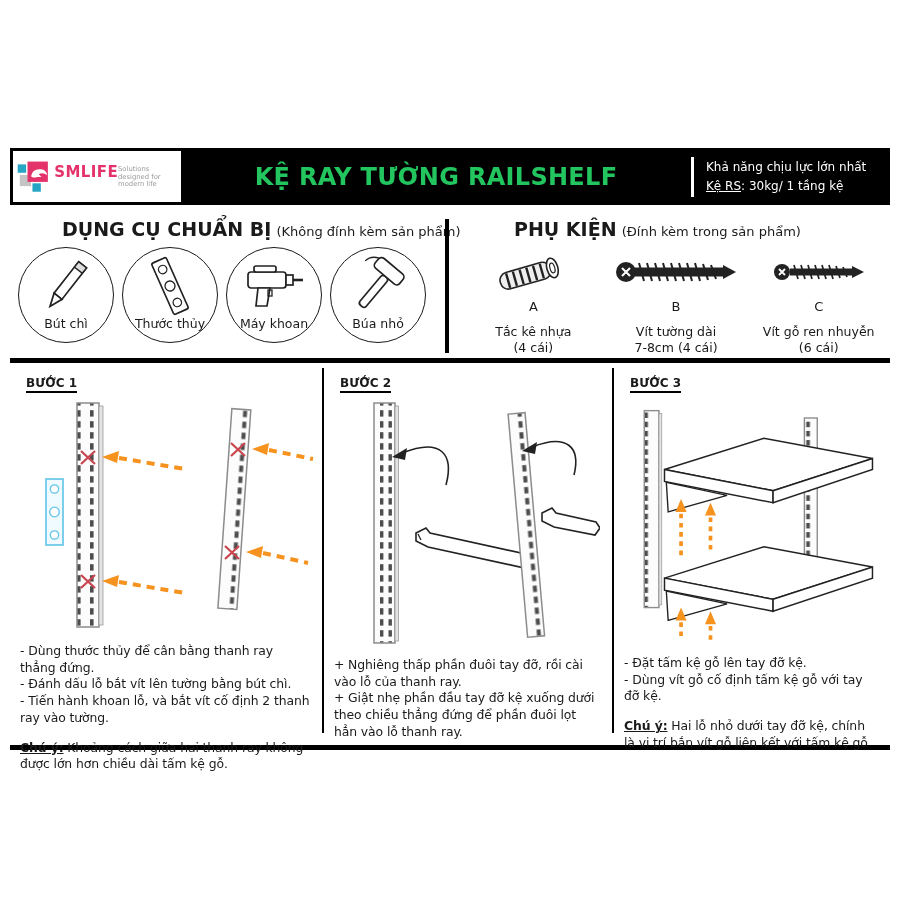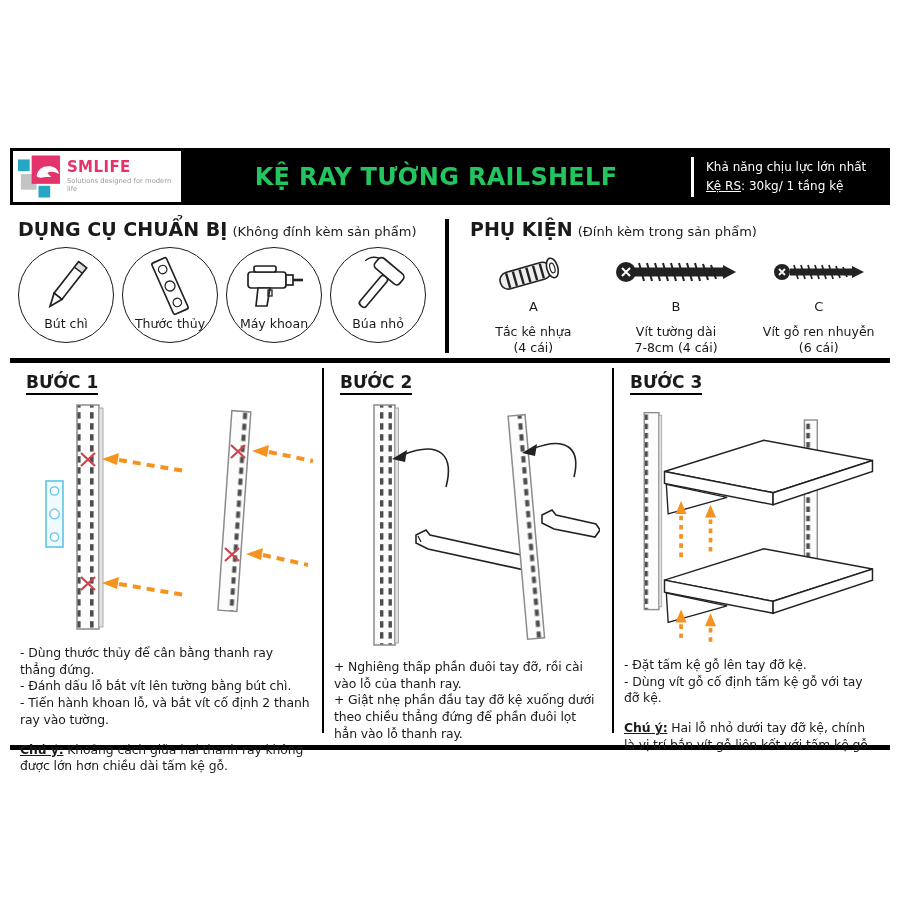--- a/index.html
+++ b/index.html
@@ -4,34 +4,34 @@
 <style>
   html,body { margin:0; padding:0; background:#fff; }
   .page { position:relative; width:900px; height:900px; background:#fff; overflow:hidden;
           font-family:"DejaVu Sans","Liberation Sans",sans-serif; color:#1a1a1a; }
 
   
   .header { position:absolute; left:10px; top:148px; width:880px; height:57px;
             background:#000; display:flex; align-items:center; }
   .logo-box { width:168px; height:51px; background:#fff; margin-left:3px;
               display:flex; align-items:center; gap:5px; padding-left:4px; box-sizing:border-box; flex:none; }
-  .logo-text { display:flex; flex-direction:column; line-height:1.15; }
+  .logo-text { display:flex; line-height:1.15; }
   .brand { color:#E4326B; font-weight:bold; font-size:15px; letter-spacing:.4px; }
   .tagline { color:#9a9a9a; font-size:6.8px; margin-top:2px; }
   .hdr-title { flex:1; text-align:center; color:#22c55e; font-size:24px; font-weight:bold; letter-spacing:.3px; }
   .hdr-divider { width:3px; height:40px; background:#fff; margin-right:12px; flex:none; }
   .capacity { width:170px; color:#fff; font-size:12px; line-height:1.55; padding-right:14px; flex:none; }
   .capacity .u { text-decoration:underline; }
 
   
   .prep-row { position:absolute; left:10px; top:205px; width:880px; height:158px;
               border-bottom:5px solid #000; box-sizing:border-box; }
   .tools-col { position:absolute; left:0; top:0; width:435px; height:100%; }
   .sec-head { padding:13px 0 0 8px; white-space:nowrap; }
-  .sec-title { font-size:19px; font-weight:bold; }
+  .sec-title { font-size:19px; font-weight:bold;margin-left:44px; }
   .sec-sub { font-size:13px; }
   .circles { display:flex; gap:8px; margin:7px 0 0 8px; }
   .circle { width:96px; height:96px; border:1.6px solid #1a1a1a; border-radius:50%;
             position:relative; box-sizing:border-box; flex:none; }
   .circle svg { position:absolute; top:7px; left:50%; transform:translateX(-50%); }
   .tool-label { position:absolute; bottom:11px; width:100%; text-align:center; font-size:12.5px; }
   .v-divider { position:absolute; left:435px; top:14px; height:134px; width:4px; background:#000; }
   .acc-col { position:absolute; left:452px; top:0; right:0; height:100%; }
   .acc-items { display:flex; margin-top:6px; }
   .acc-item { flex:1; text-align:center; font-size:12.5px; line-height:1.35; }
@@ -40,21 +40,21 @@
 
   
   .steps-row { position:absolute; left:10px; top:363px; width:880px; height:387px;
                border-bottom:5px solid #000; box-sizing:border-box; }
   .step { position:absolute; top:0; height:100%; box-sizing:border-box; padding:9px 12px 0 10px; }
   .s1 { left:0; width:312px; }
   .s2 { left:314px; width:288px; }
   .s3 { left:604px; width:276px; }
   .col-div { position:absolute; top:5px; bottom:12px; width:2px; background:#000; }
   .cd1 { left:312px; } .cd2 { left:602px; }
-  .step-title { display:inline-block; font-size:17px; font-weight:bold;
+  .step-title { display:inline-block; font-size:12px; font-weight:bold;
                 border-bottom:2.5px solid #000; padding-bottom:1px; margin-left:6px; }
   .illus { margin-top:4px; }
   .step-text { font-size:12.4px; line-height:1.35; margin-top:4px; letter-spacing:-.1px; }
   .note { margin-top:13px; }
   .note-label { font-weight:bold; text-decoration:underline; }
 
   .ln { stroke:#222; stroke-width:1.7; fill:#fff; }
   .thin { stroke:#222; stroke-width:1.3; fill:none; }
 </style>
 </head>

